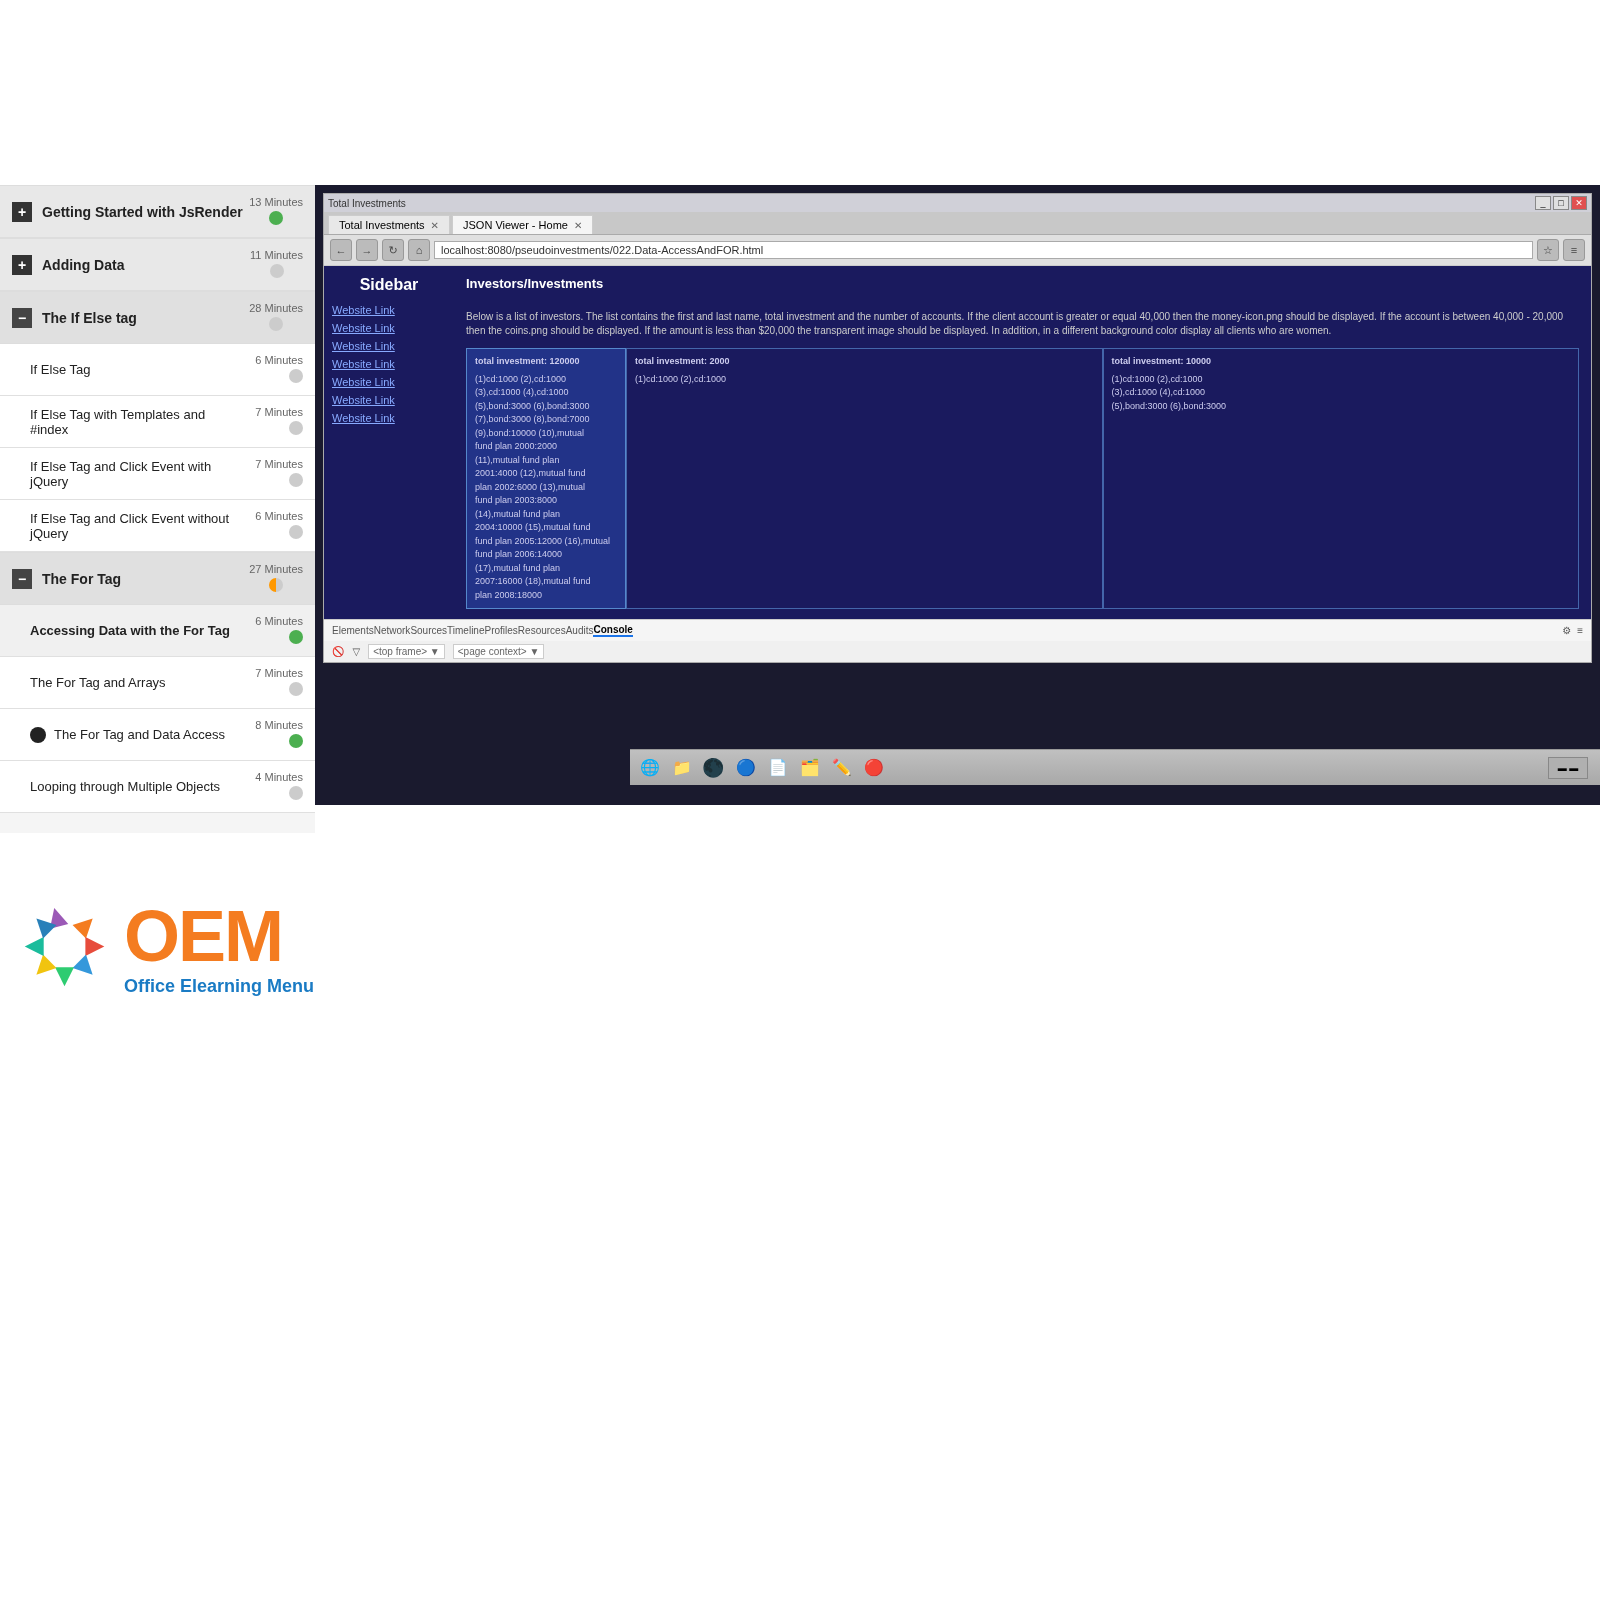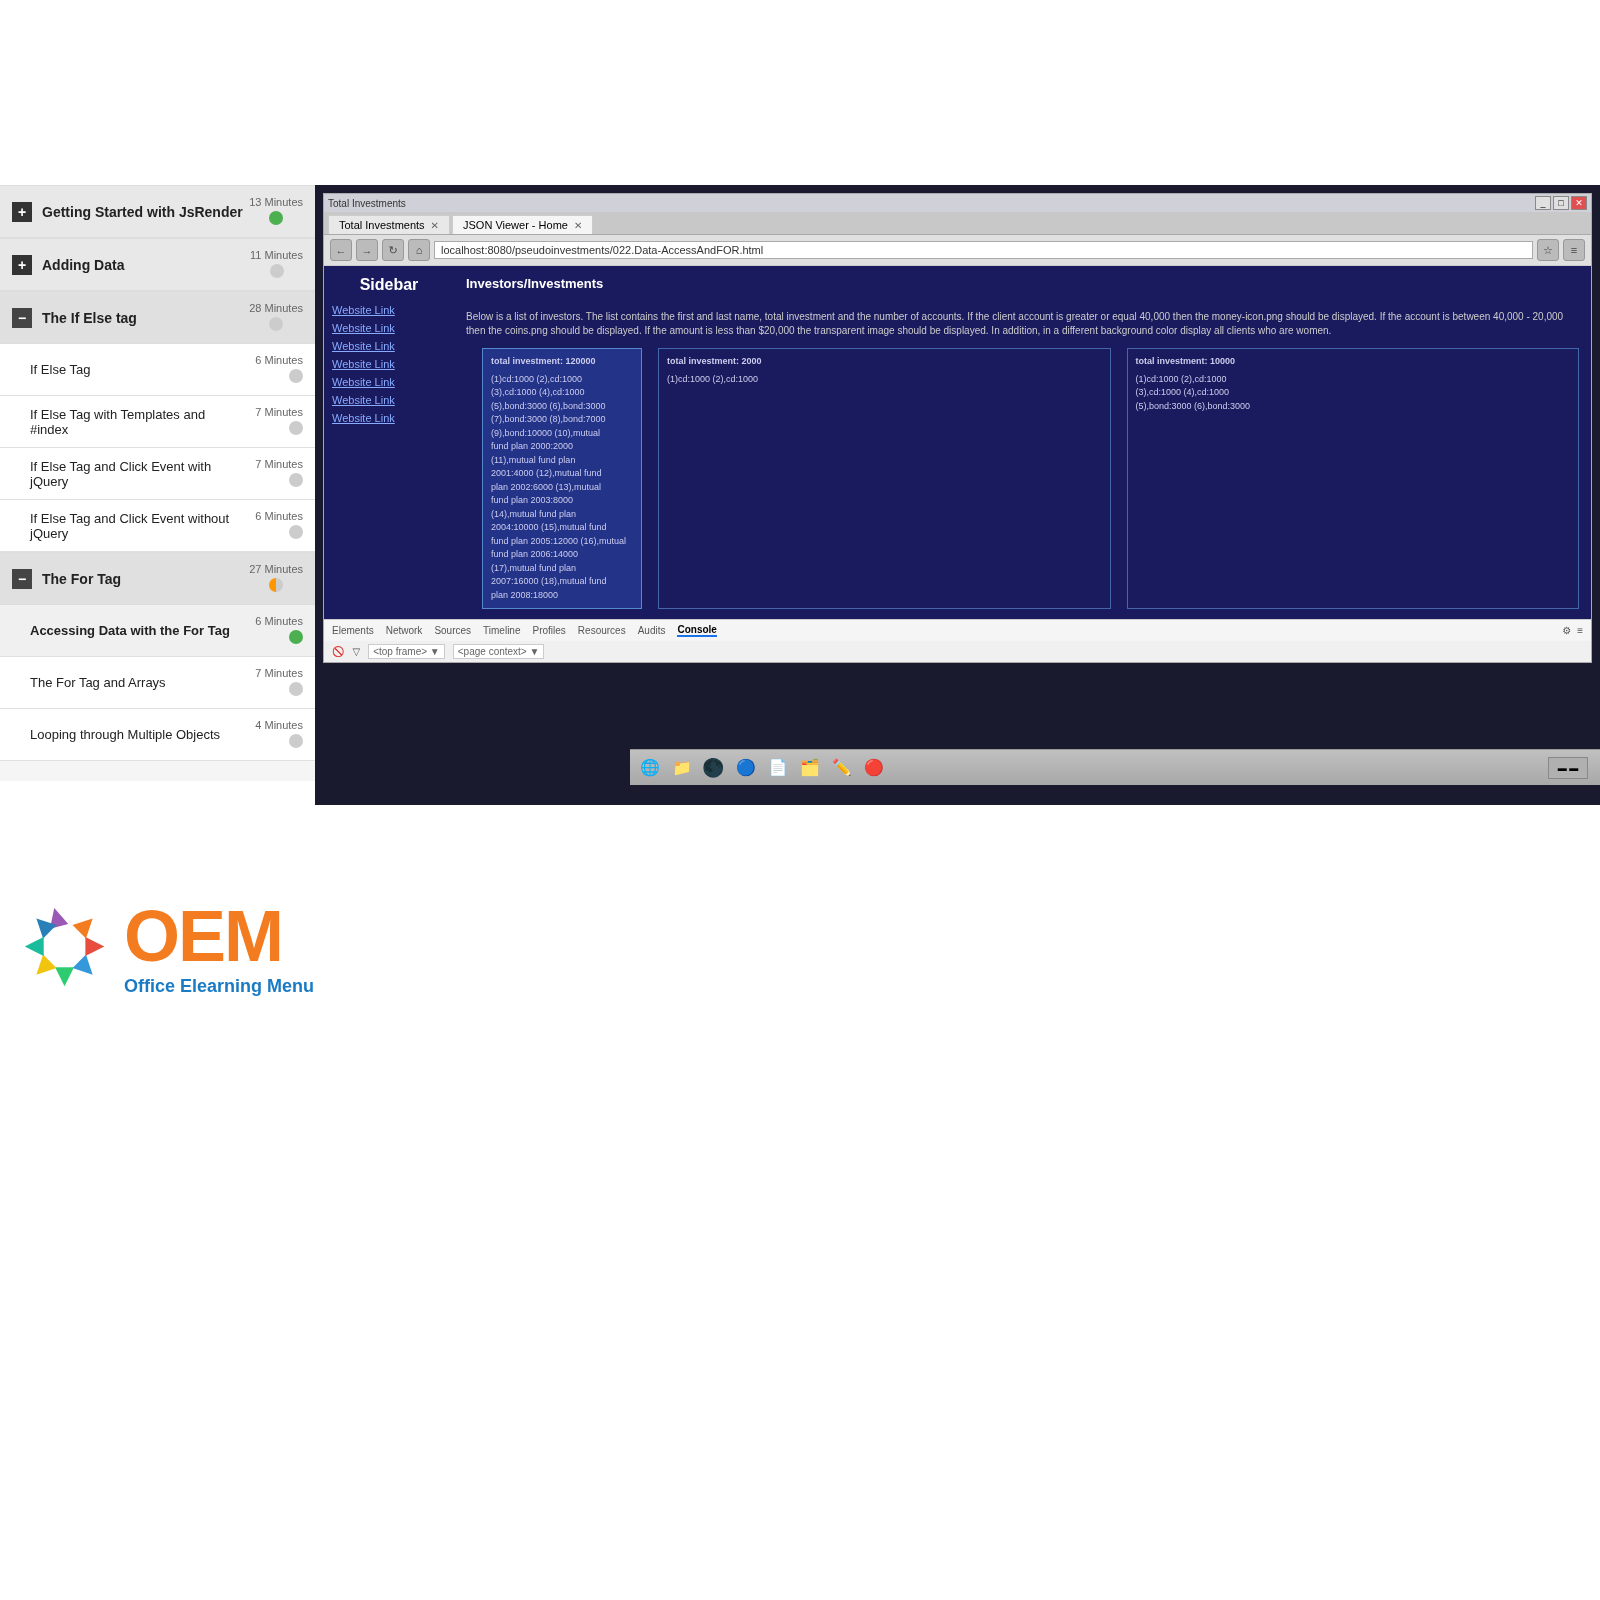--- a/index.html
+++ b/index.html
@@ -225,22 +225,21 @@
 
     .browser-main-desc {
       font-size: 10px;
       color: #ccc;
       margin-bottom: 10px;
       line-height: 1.4;
     }
 
     .data-grid {
       display: flex;
-      gap: 16px;
-      margin-left: 16px;
+      gap: 0;
     }
 
     .data-cell {
       border: 1px solid #4466aa;
       padding: 6px 8px;
       font-size: 9px;
       color: #cce;
       background: #1a1a5e;
       flex: 1;
       line-height: 1.5;
@@ -251,21 +250,20 @@
     }
 
     .browser-devtools {
       background: #f5f5f5;
       border-top: 1px solid #ccc;
       padding: 4px 8px;
       font-size: 10px;
       color: #444;
       display: flex;
       align-items: center;
-      gap: 12px;
     }
 
     .devtools-tab {
       font-size: 10px;
       color: #555;
       cursor: pointer;
     }
     .devtools-tab.active {
       color: #000;
       font-weight: bold;
@@ -456,20 +454,30 @@
   </div>
 
   <div class="lesson-item">
     <div class="lesson-title">The For Tag and Arrays</div>
     <div class="lesson-meta">
       <span class="minutes">7 Minutes</span>
       <span class="dot"></span>
     </div>
   </div>
 
+  <div class="lesson-item">
+    <div style="display:flex; align-items:center; flex:1;">
+      <div class="black-dot"></div>
+      <div class="lesson-title">The For Tag and Data Access</div>
+    </div>
+    <div class="lesson-meta">
+      <span class="minutes">8 Minutes</span>
+      <span class="dot green"></span>
+    </div>
+  </div>
 
   <div class="lesson-item">
     <div class="lesson-title">Looping through Multiple Objects</div>
     <div class="lesson-meta">
       <span class="minutes">4 Minutes</span>
       <span class="dot"></span>
     </div>
   </div>
 
 </div>

